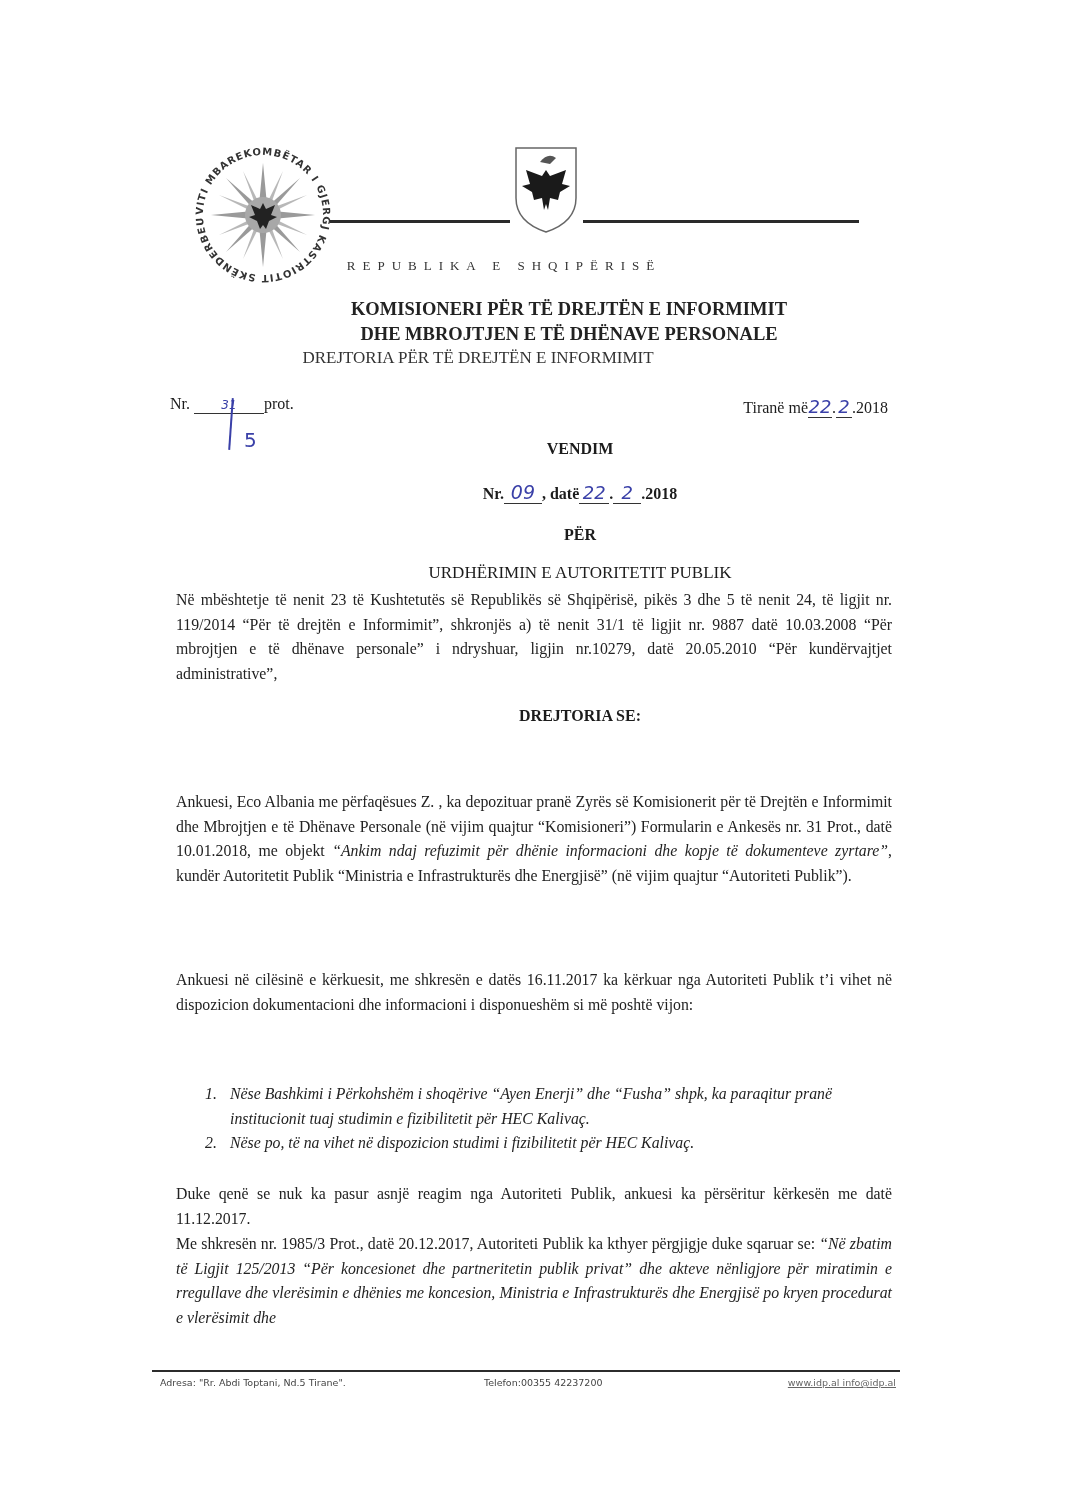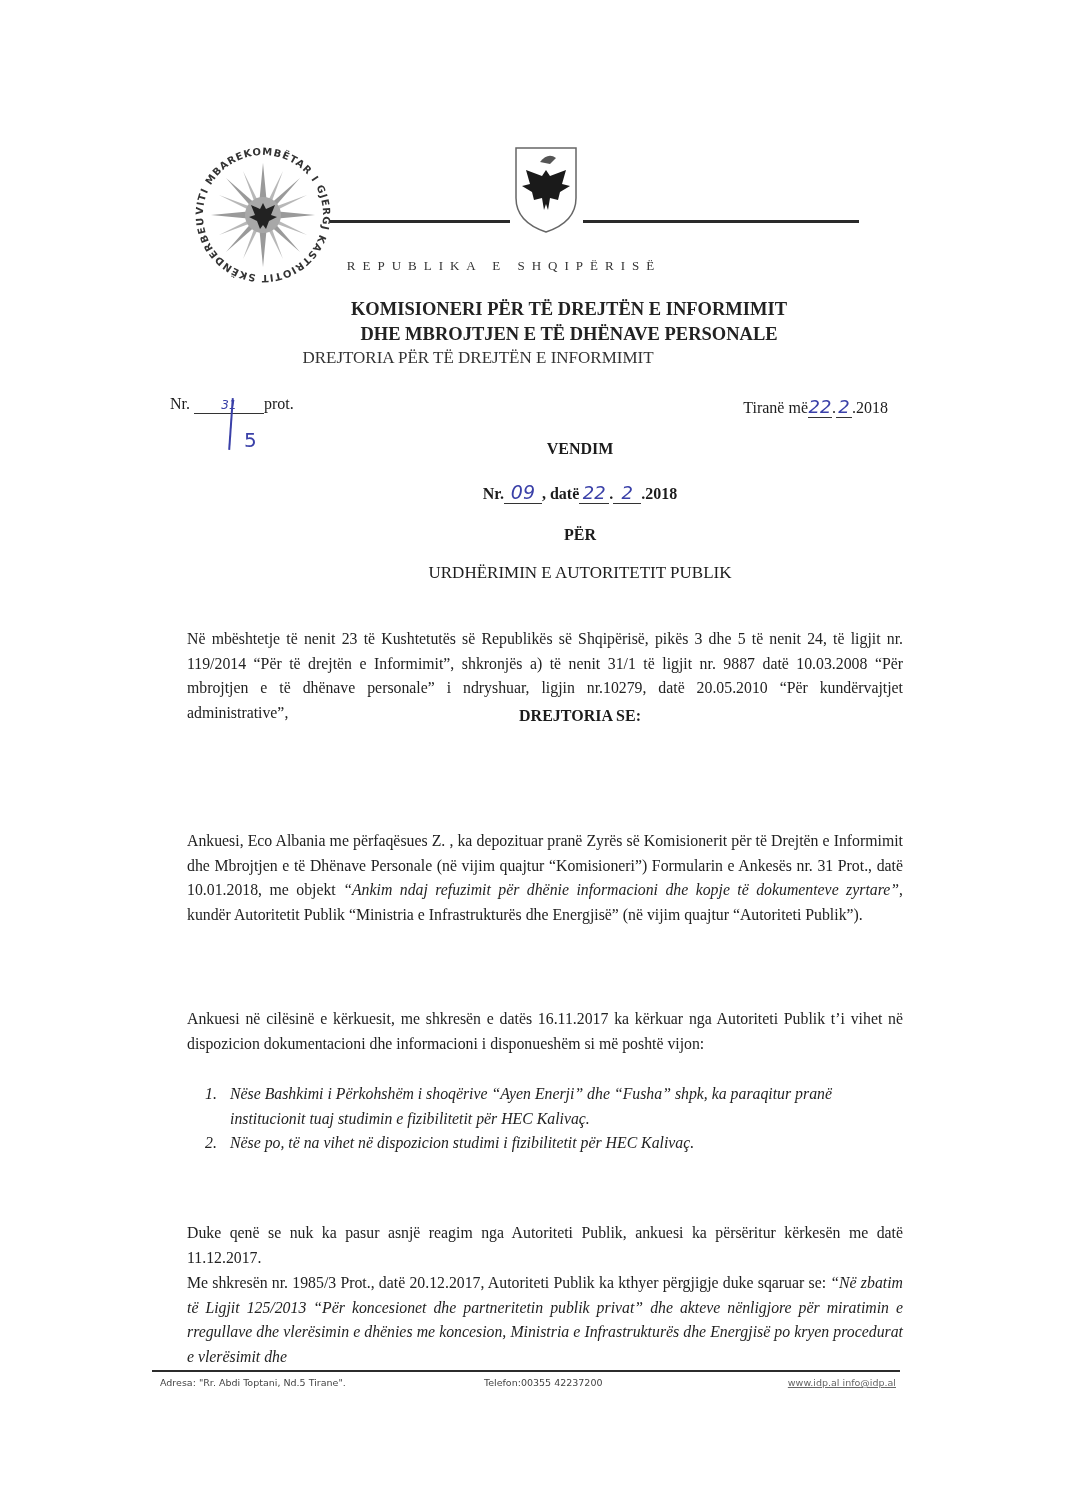--- a/index.html
+++ b/index.html
@@ -19,21 +19,21 @@
           padding-left: 28px; box-sizing: border-box; color: #333; margin-left: 8px; }
   .nr-prot { left: 170px; top: 395px; font-size: 16px; }
   .hand { font-family: "DejaVu Sans", sans-serif; color: #3a40a8; font-style: italic; }
   .uline { display: inline-block; border-bottom: 1px solid #333; text-align: center; }
   .tirane { right: 200px; top: 396px; font-size: 16px; }
   .center { left: 16px; width: 1088px; text-align: center; font-weight: bold; font-size: 16px; padding-left: 40px; box-sizing: border-box; }
   .vendim { top: 440px; }
   .vnr { top: 481px; }
   .per { top: 526px; }
   .urdh { top: 563px; font-weight: normal; font-size: 17px; }
-  .para { left: 187px; width: 716px; font-size: 15.8px; line-height: 24.5px; text-align: justify; color: #222; margin-top: 39px; }
+  .para { left: 176px; width: 716px; font-size: 15.8px; line-height: 24.5px; text-align: justify; color: #222; }
   .p1 { top: 588px; }
   .konst { top: 707px; }
   .p2 { top: 790px; }
   .p3 { top: 968px; }
   .list { left: 205px; width: 683px; top: 1082px; font-size: 15.8px; line-height: 24.5px; font-style: italic; color: #222; }
   .list-item { display: flex; }
   .list-num { width: 25px; flex: none; }
   .p4 { top: 1182px; }
   .p5 { top: 1232px; }
   .it { font-style: italic; }

